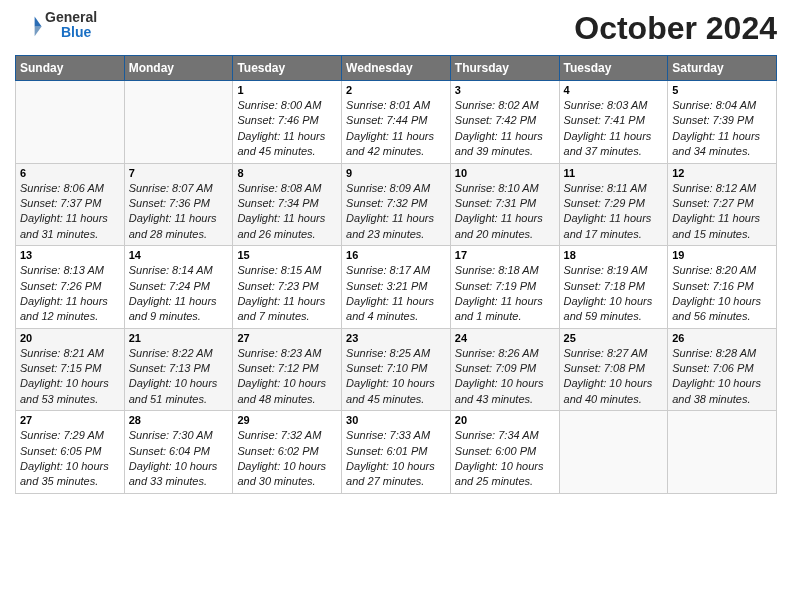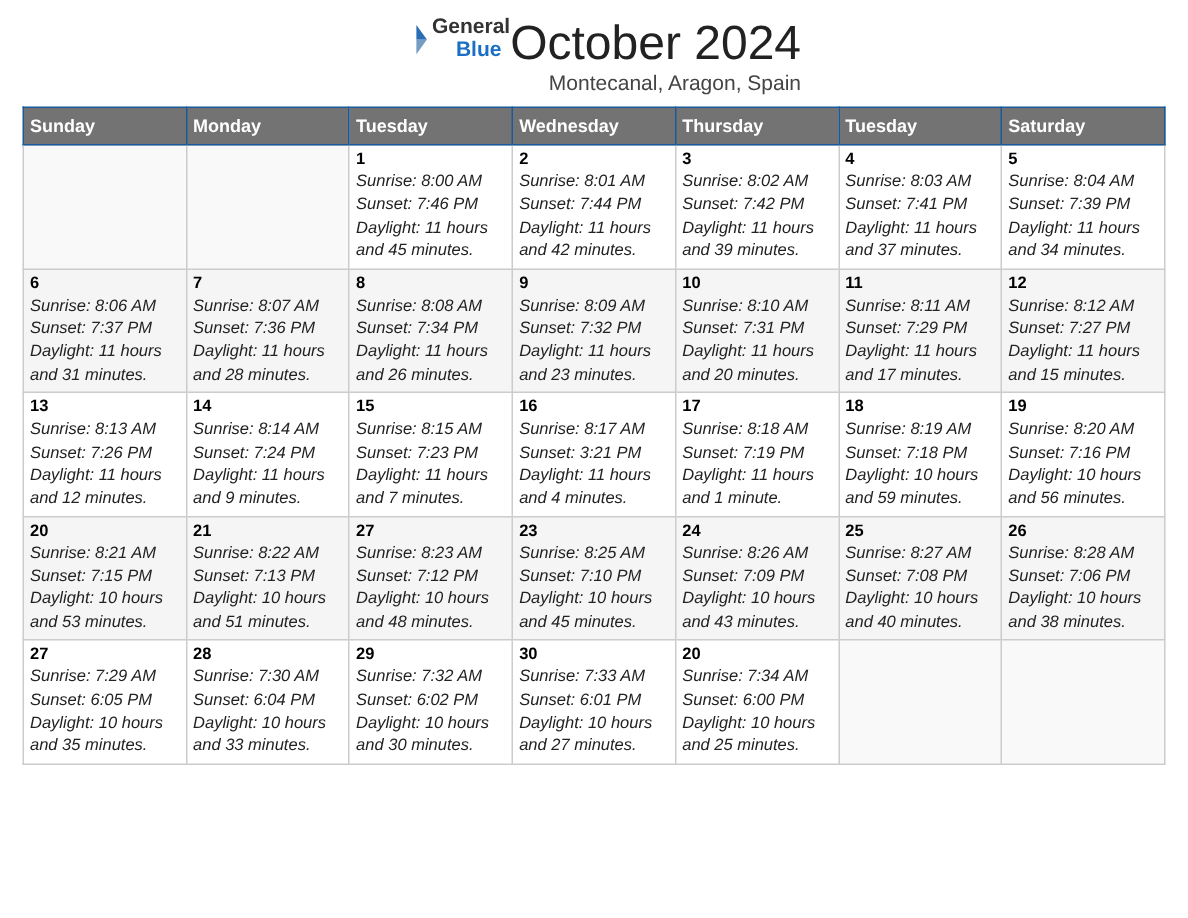--- a/index.html
+++ b/index.html
@@ -10,21 +10,21 @@
       height: 612px;
       overflow: hidden;
     }
     .container {
       width: 792px;
       height: 612px;
       padding: 10px 15px;
     }
     .header {
       display: flex;
-      justify-content: center;
+      justify-content: space-between;
       align-items: flex-start;
       margin-bottom: 8px;
     }
     .logo {
       display: flex;
       align-items: center;
       gap: 2px;
     }
     .logo-text {
       display: flex;
@@ -37,21 +37,21 @@
     .logo-text .blue { color: #1a6fc4; padding-left: 16px; }
     .logo-icon {
       width: 28px;
       height: 28px;
     }
     .title-block {
       text-align: right;
     }
     .month-title {
       font-size: 32px;
-      font-weight: normal;
+      font-weight: bold;
       color: #222;
     }
     .location {
       font-size: 14px;
       color: #444;
     }
     .calendar {
       width: 100%;
       border-collapse: collapse;
     }
@@ -102,21 +102,20 @@
         <polygon points="28,8 38,22 28,22" fill="#2b6db5"></polygon>
         <polygon points="28,22 38,22 28,36" fill="#1a5a9a" opacity="0.6"></polygon>
       </svg>
       <div class="logo-text">
         <span class="general">General</span>
         <span class="blue">Blue</span>
       </div>
     </div>
     <div class="title-block">
       <div class="month-title">October 2024</div>
-      <div class="location">Montecanal, Aragon, Spain</div>
     </div>
   </div>
 
   <table class="calendar">
     <thead>
       <tr>
         <th>Sunday</th>
         <th>Monday</th>
         <th>Tuesday</th>
         <th>Wednesday</th>

